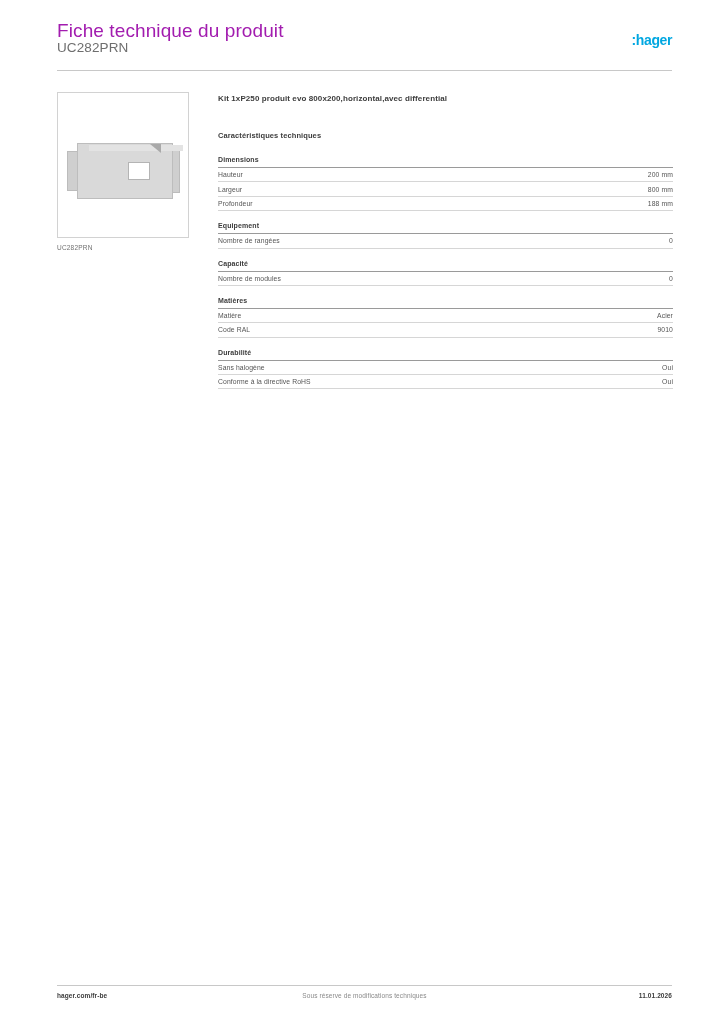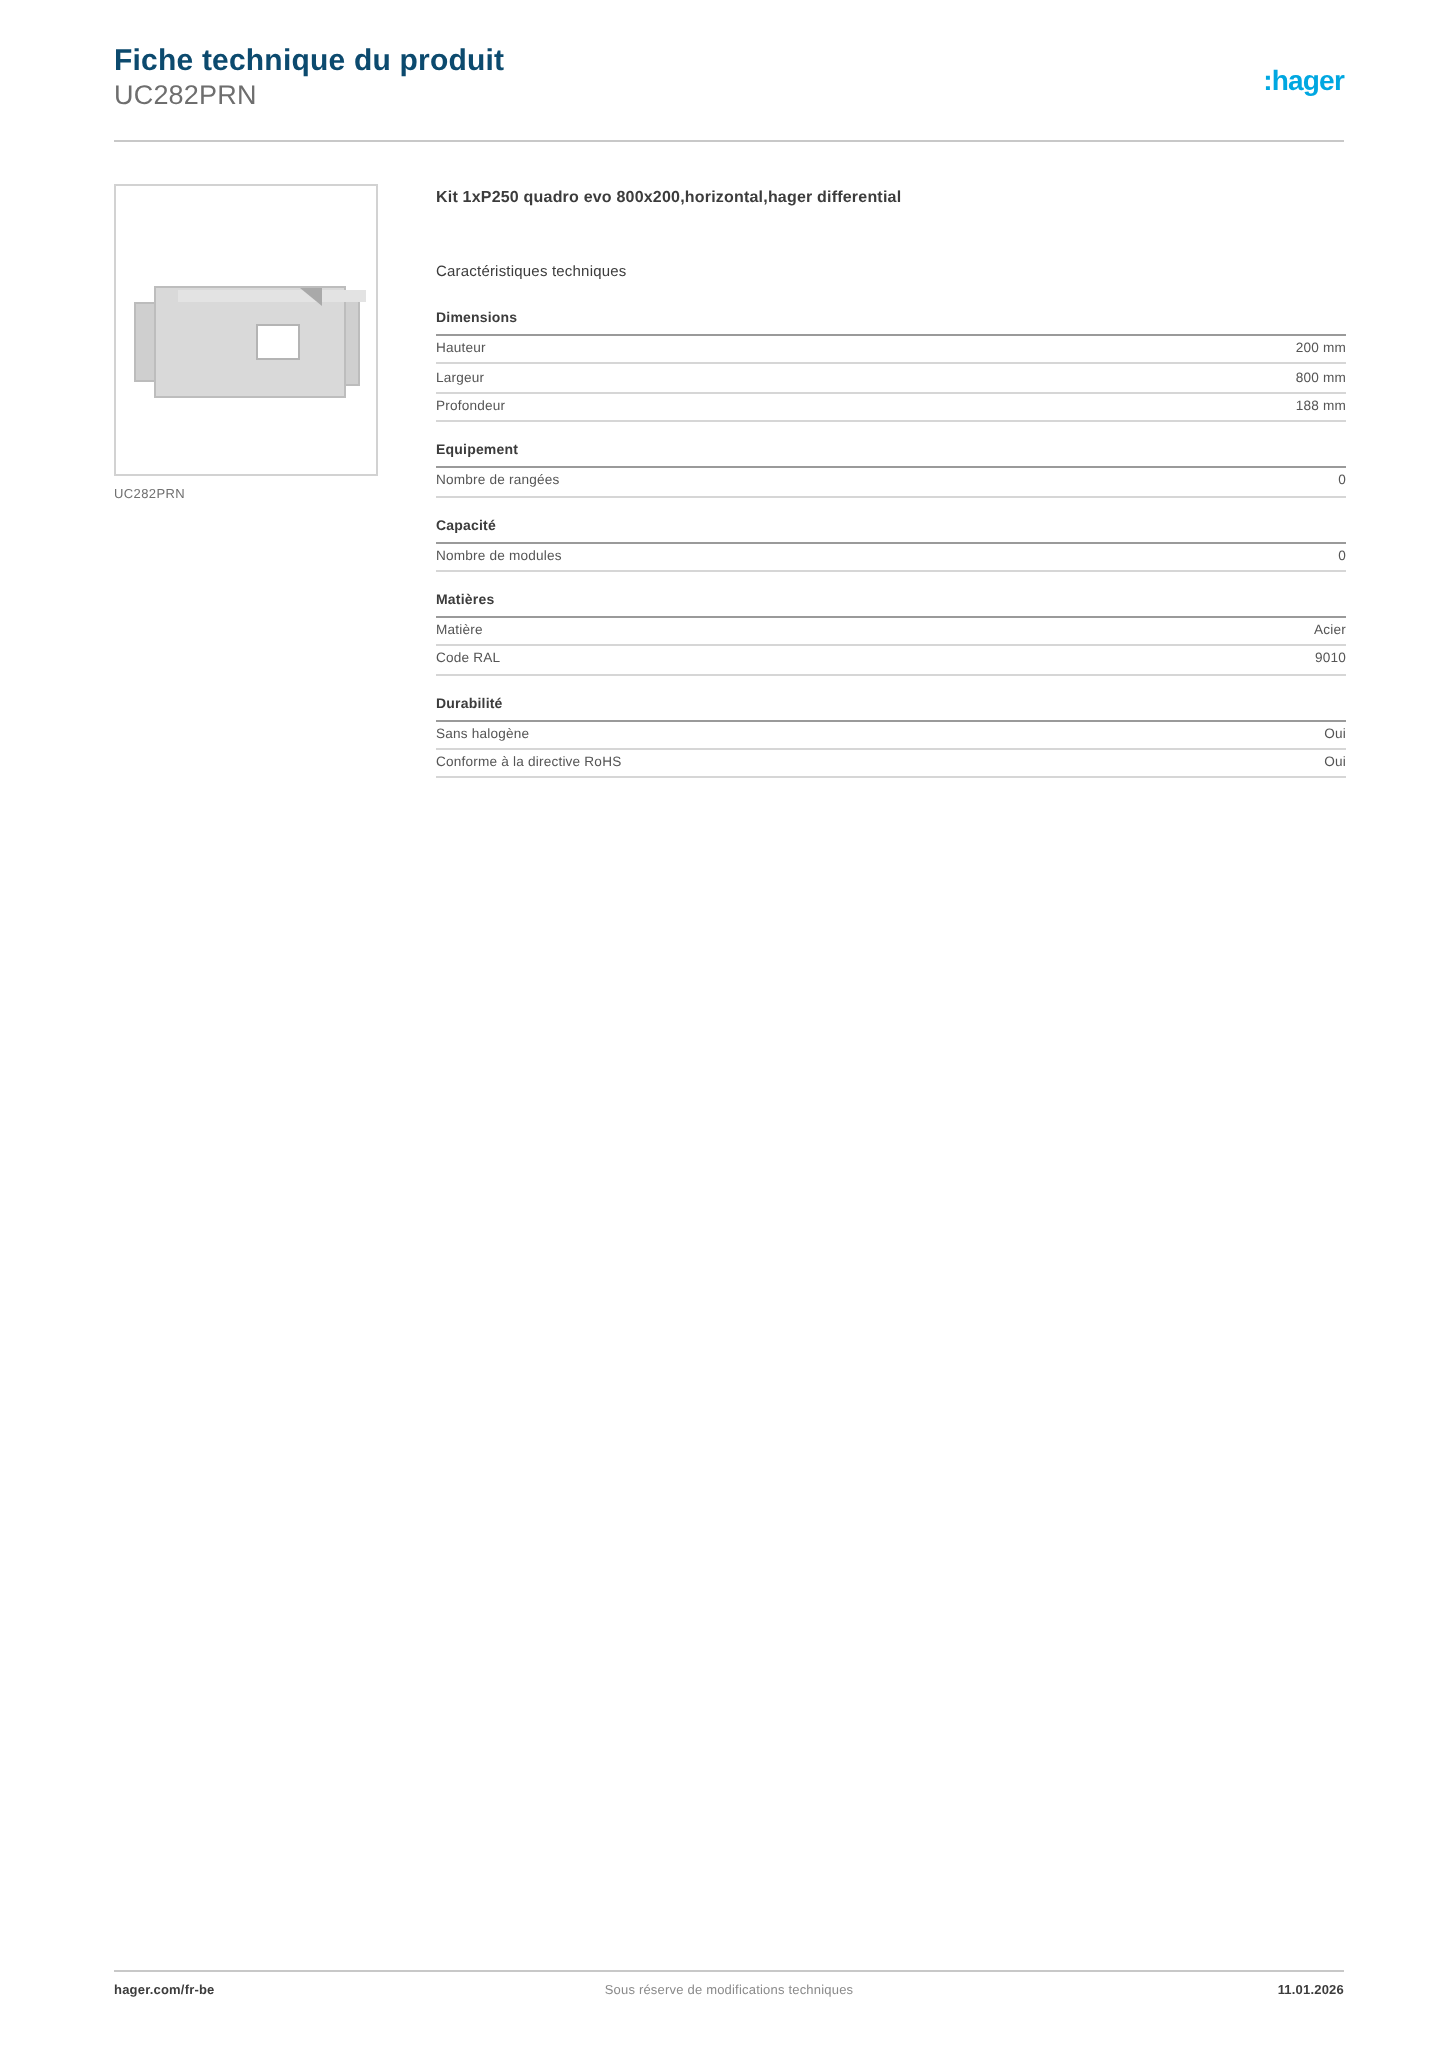--- a/index.html
+++ b/index.html
@@ -26,23 +26,23 @@
 
   
   .header {
     position: absolute;
     top: 22px;
     left: 57px;
     right: 52px;
     height: 46px;
   }
   .header-title {
-    font-size: 15px;
-    font-weight: bold;
-    color: #0c4a6e;
+    font-size: 19px;
+    font-weight: normal;
+    color: #a21caf;
     letter-spacing: 0.1px;
     line-height: 17px;
   }
   .header-subtitle {
     font-size: 13.5px;
     font-weight: normal;
     color: #6e6e6e;
     line-height: 18px;
     letter-spacing: 0.1px;
   }
@@ -153,21 +153,21 @@
   }
   .product-name {
     font-size: 8px;
     font-weight: bold;
     color: #3c3c3c;
     letter-spacing: 0.1px;
     margin-bottom: 28px;
   }
   .section-heading {
     font-size: 7.5px;
-    font-weight: normal;
+    font-weight: bold;
     color: #3c3c3c;
     letter-spacing: 0.1px;
     margin-bottom: 16px;
   }
   .group {
     margin-bottom: 11px;
   }
   .group-title {
     font-size: 7px;
     font-weight: bold;
@@ -251,21 +251,21 @@
       <div class="prod-main">
         <div class="prod-shade"></div>
         <div class="prod-window"></div>
       </div>
       <div class="prod-corner"></div>
     </div>
   </div>
   <div class="product-caption">UC282PRN</div>
 
   <div class="content">
-    <div class="product-name">Kit 1xP250 quadro evo 800x200,horizontal,hager differential</div>
+    <div class="product-name">Kit 1xP250 produit evo 800x200,horizontal,avec differential</div>
     <div class="section-heading">Caractéristiques techniques</div>
 
     <div class="group">
       <div class="group-title">Dimensions</div>
       <div class="row">
         <span class="label">Hauteur</span>
         <span class="value">200 mm</span>
       </div>
       <div class="row">
         <span class="label">Largeur</span>

